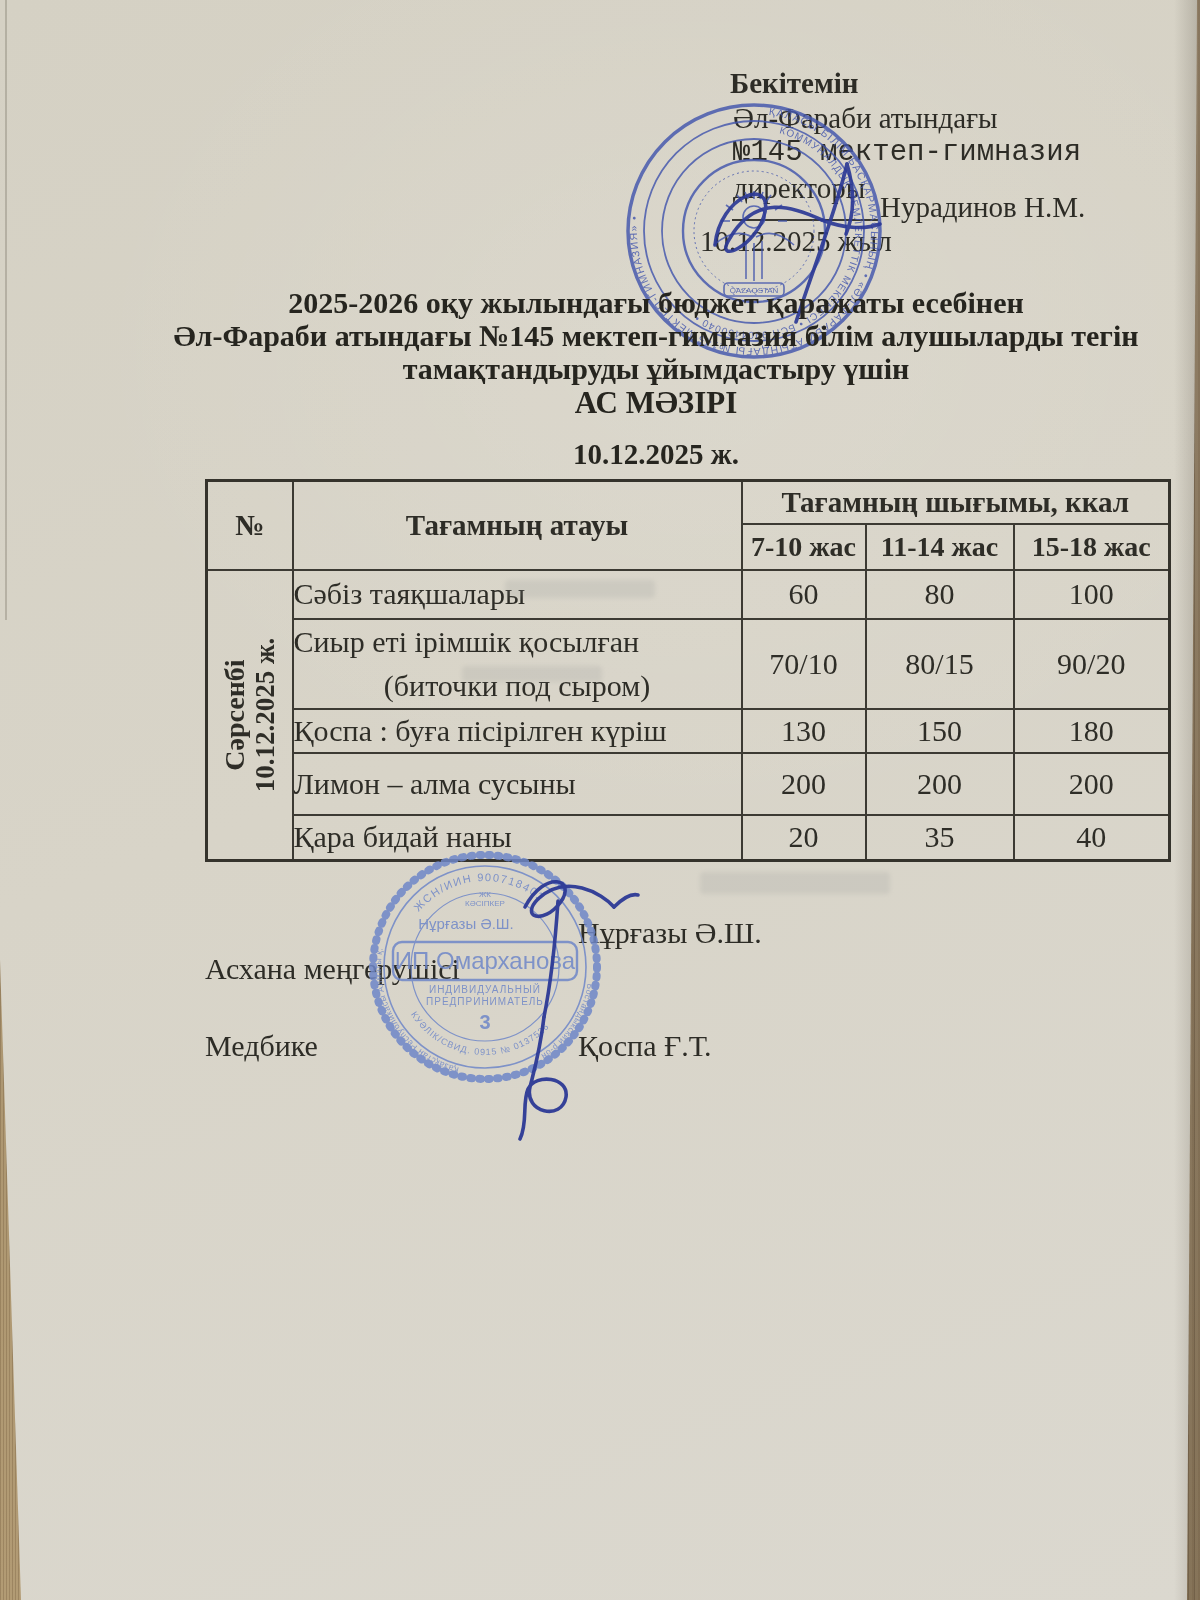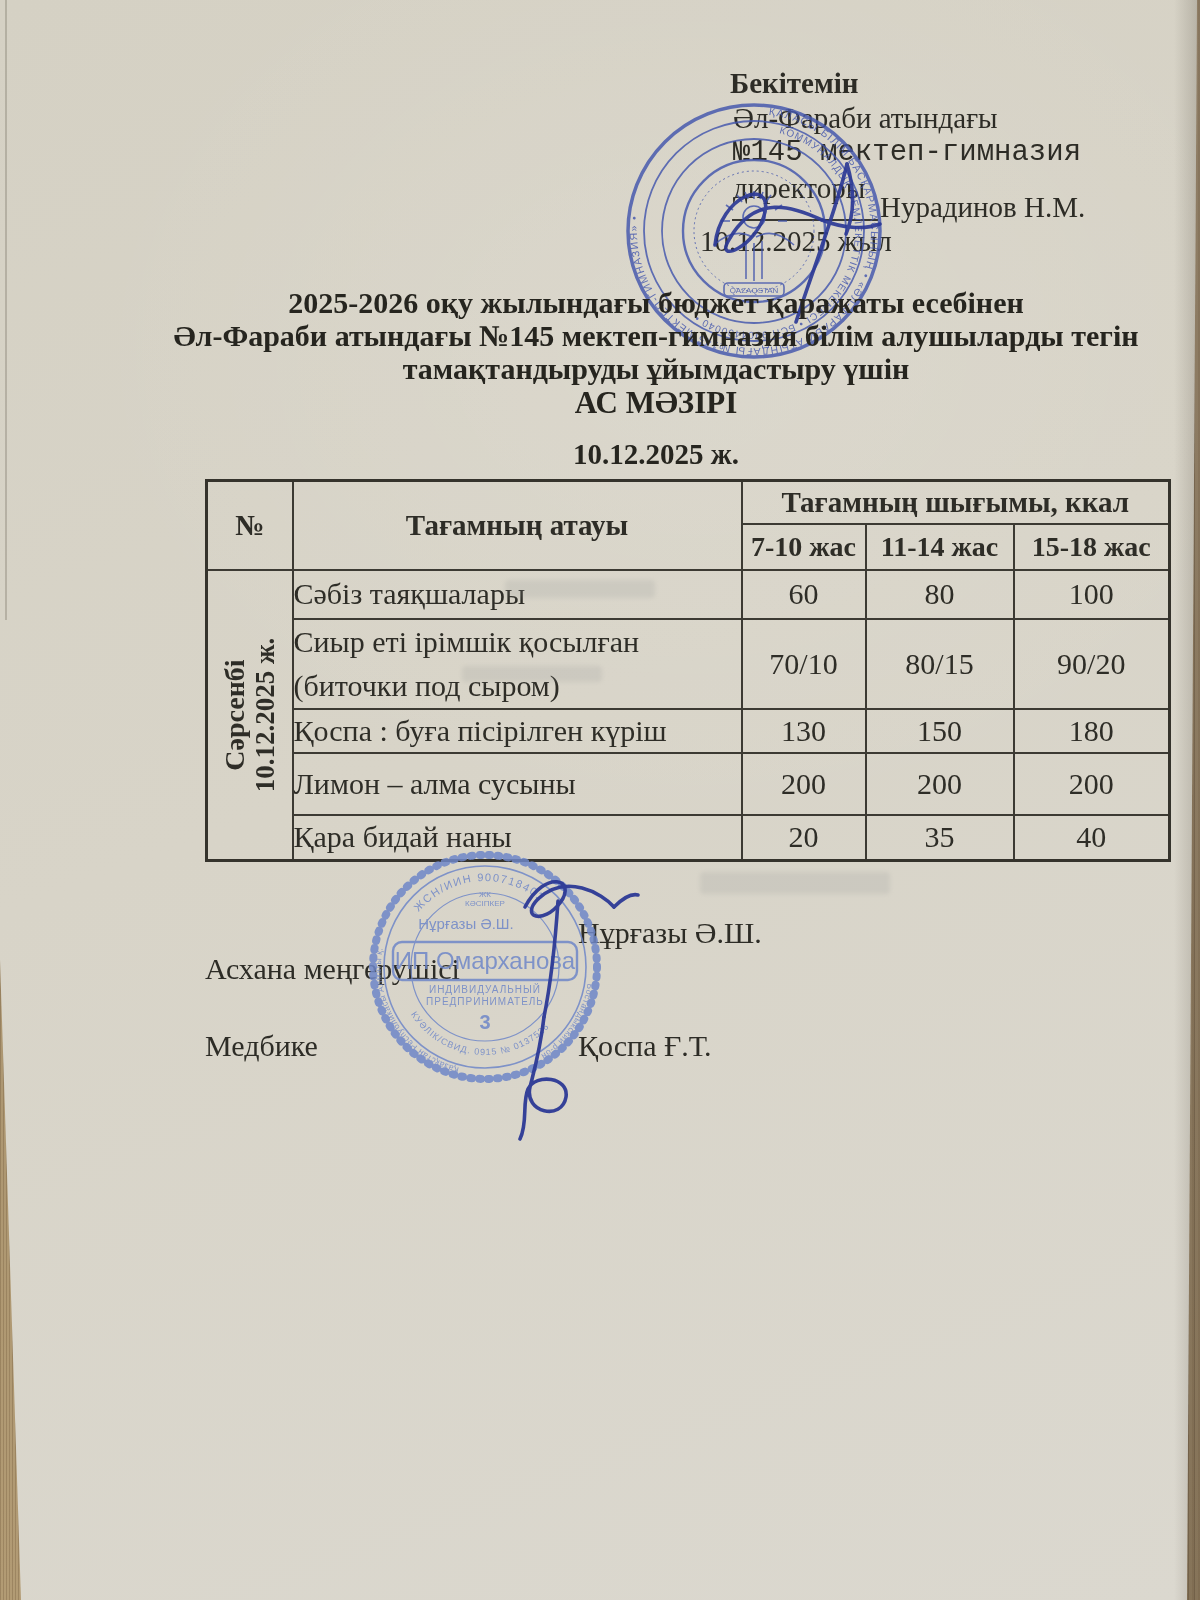--- a/index.html
+++ b/index.html
@@ -42,21 +42,21 @@
   table.menu{border:3px solid #35332c;}
   th.hdr{font-size:29px;font-weight:bold;text-align:center;}
   th.age{font-size:28px;font-weight:bold;text-align:center;}
   td.dish{font-size:30px;text-align:left;padding-left:10px;vertical-align:middle;}
   td.val{font-size:30px;text-align:center;vertical-align:middle;margin-top:21px;}
   td.daycell{position:relative;}
   .day-rot{position:absolute;top:50%;left:50%;transform:translate(-50%,-50%) rotate(-90deg);
     white-space:nowrap;text-align:center;}
   .day-rot .l1{font-size:28px;font-weight:bold;line-height:30px;}
   .day-rot .l2{font-size:27px;font-weight:bold;line-height:30px;}
-  .dish2{margin-top:10px;}
+  .dish2{margin-top:10px;text-align:center;}
   
   .sig-role{font-size:30px;color:#2d2c26;}
   .sig-name{font-size:30px;color:#2d2c26;}
   
   .smudge{position:absolute;background:#8e9190;opacity:.17;filter:blur(2px);border-radius:4px;}
   svg text{font-family:"Liberation Sans","DejaVu Sans",sans-serif;}
 </style>
 </head>
 <body>
 

